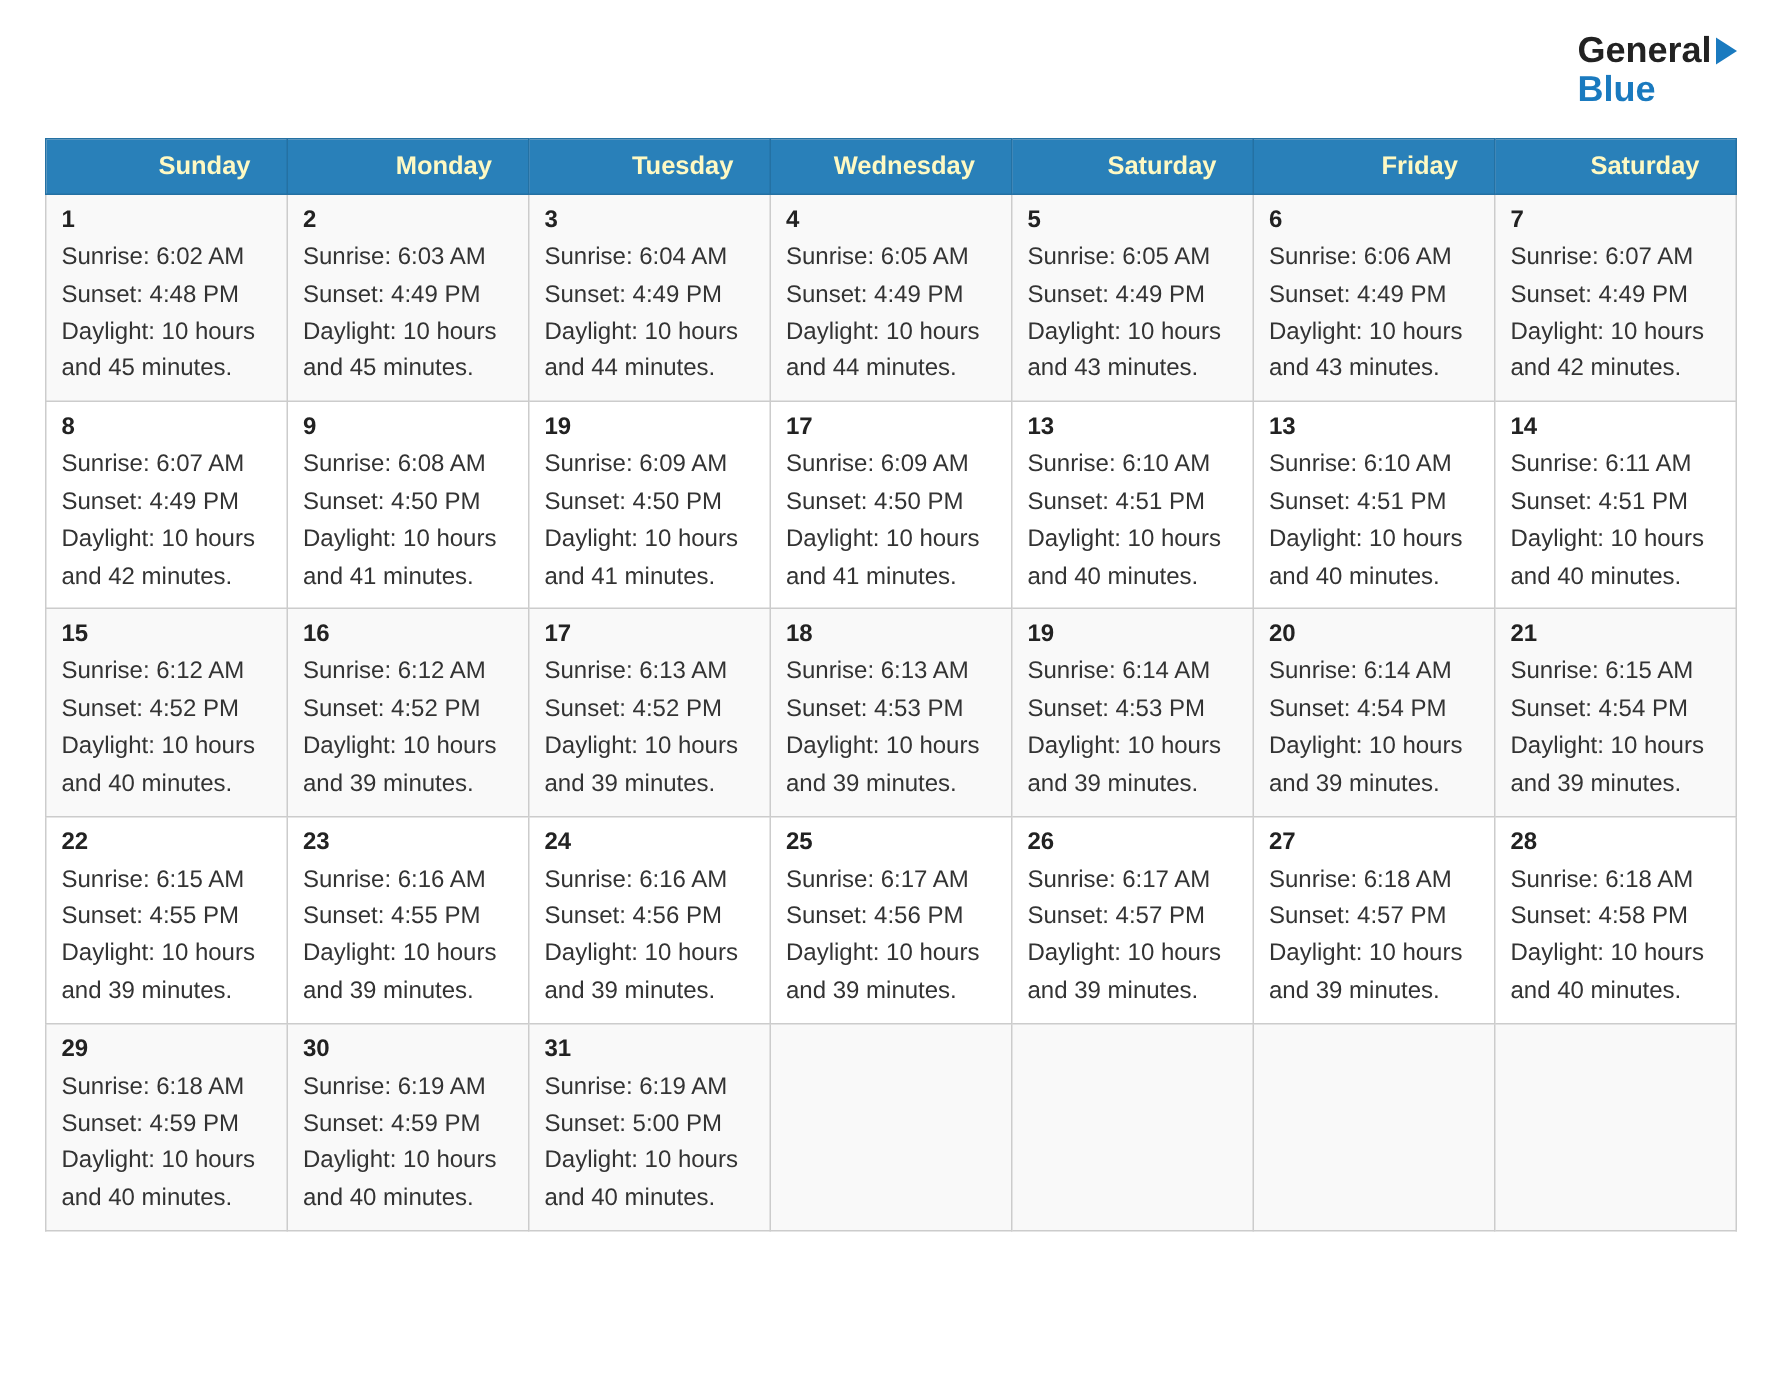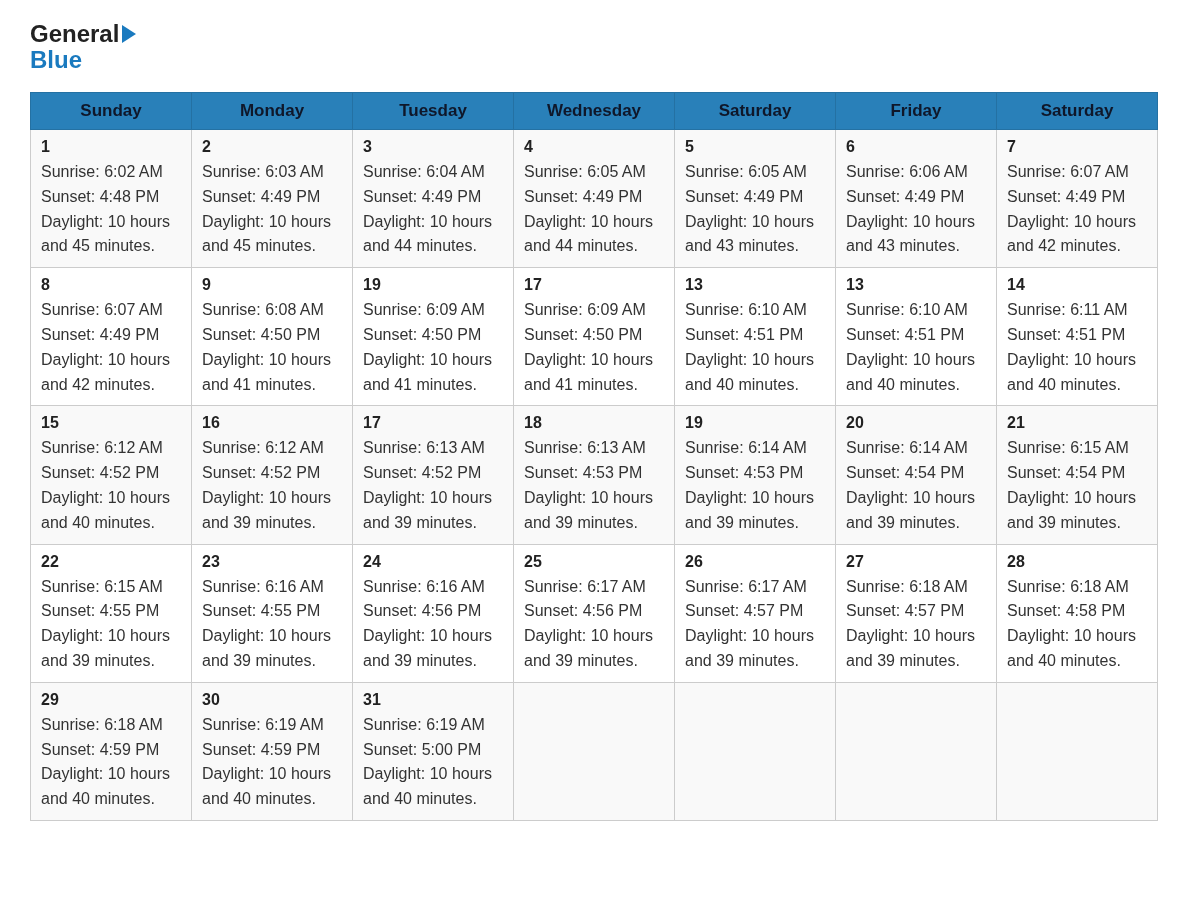--- a/index.html
+++ b/index.html
@@ -5,21 +5,21 @@
     * { margin: 0; padding: 0; box-sizing: border-box; }
     body {
       font-family: Arial, sans-serif;
       background: #ffffff;
       width: 1188px;
       min-height: 918px;
       padding: 20px 30px;
     }
     .header {
       display: flex;
-      justify-content: flex-start;
+      justify-content: flex-end;
       align-items: flex-start;
       margin-bottom: 18px;
     }
     .title-section {
       text-align: right;
     }
     .month-title {
       font-size: 52px;
       font-weight: bold;
       color: #1a1a1a;
@@ -30,23 +30,23 @@
       color: #333;
       margin-top: 4px;
     }
     .calendar-table {
       width: 100%;
       border-collapse: collapse;
       table-layout: fixed;
     }
     .calendar-table th {
       background: #2980b9;
-      color: #0f172a;
-      padding: 8px 8px;
-      text-align: center;
+      color: #fef9c3;
+      padding: 8px 24px;
+      text-align: right;
       font-size: 17px;
       font-weight: 600;
       border: 1px solid #2471a3;
     }
     .calendar-table td {
       border: 1px solid #ccc;
       vertical-align: top;
       padding: 8px 10px;
       height: 110px;
     }

